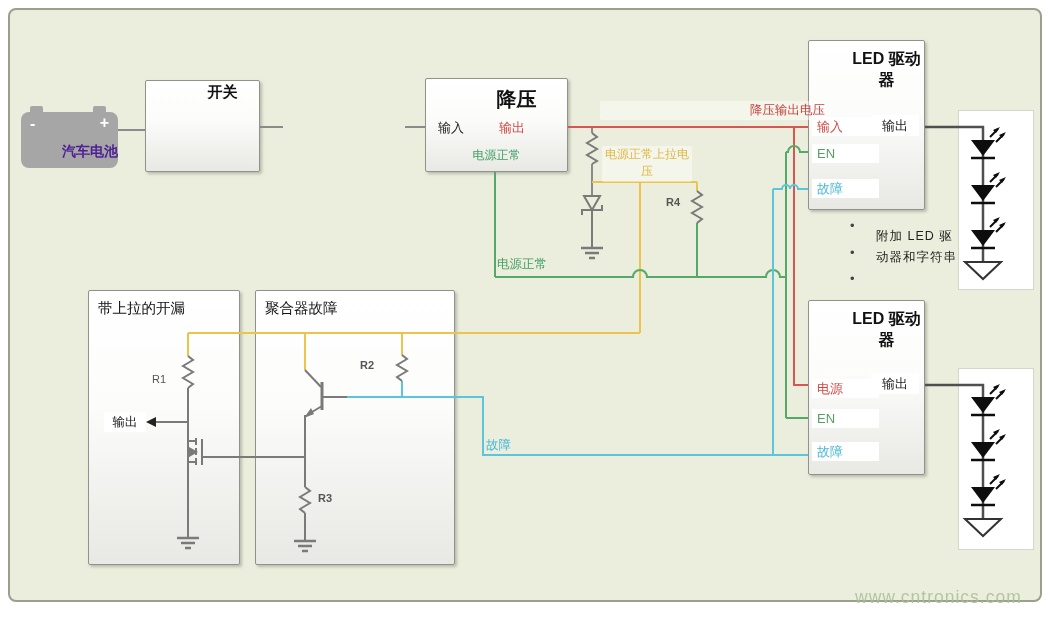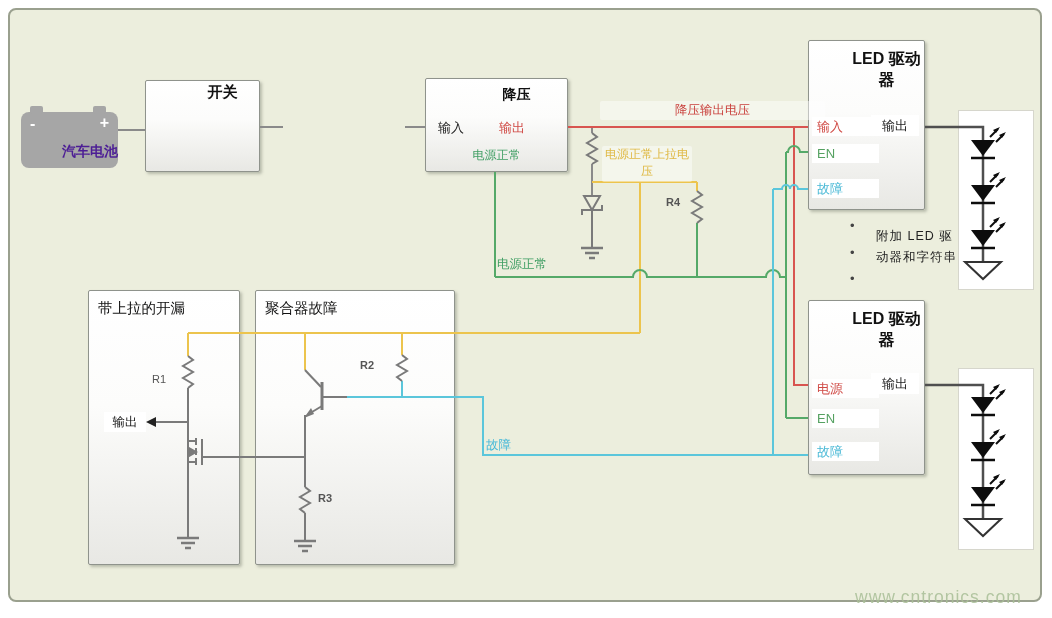--- a/index.html
+++ b/index.html
@@ -43,21 +43,21 @@
     <div style="position:absolute;left:0;bottom:7px;width:100%;text-align:right;font-weight:bold;
                 font-size:14px;color:#4c1d95;">汽车电池</div>
   </div>
 
   <div class="block" style="left:145px;top:80px;width:115px;height:92px;">
     <div class="bt" style="padding-top:2px;font-size:15px;">开关</div>
   </div>
 
 
   <div class="block" style="left:425px;top:78px;width:143px;height:94px;">
-    <div class="bt" style="padding-top:7px;font-size:14px;">降压</div>
+    <div class="bt" style="padding-top:7px;font-size:20px;">降压</div>
     <div style="position:absolute;left:12px;top:40px;font-size:13px;color:#222;">输入</div>
     <div style="position:absolute;left:73px;top:40px;font-size:13px;color:#d04a45;">输出</div>
     <div style="position:absolute;left:0;top:68px;width:100%;text-align:center;font-size:12px;color:#3f9e63;">电源正常</div>
   </div>
 
   <div class="block" style="left:808px;top:40px;width:117px;height:170px;">
     <div class="bt" style="padding-top:8px;font-size:16px;">LED 驱动器</div>
     <div class="pill" style="left:3px;top:76px;color:#d04a45;">输入</div>
     <div class="pill" style="left:3px;top:103px;color:#55a161;">EN</div>
     <div class="pill" style="left:3px;top:138px;color:#49b9d6;">故障</div>
@@ -211,21 +211,21 @@
     <g>
       <path d="M925,385 H983 V519" stroke="#4f4f4f" stroke-width="2.5" fill="none"></path>
       <use href="#ledsym" x="983" y="397"></use>
       <use href="#ledsym" x="983" y="442"></use>
       <use href="#ledsym" x="983" y="487"></use>
       <polygon points="965,519 1001,519 983,536" fill="#ffffff" stroke="#333" stroke-width="2"></polygon>
     </g>
   </svg>
 
   <div class="lbl band" style="left:600px;top:101px;width:225px;height:19px;line-height:19px;
-       text-align:center;font-size:12.5px;color:#c9403c;">降压输出电压</div>
+       text-align:right;font-size:12.5px;color:#c9403c;">降压输出电压</div>
   <div class="lbl band" style="left:602px;top:146px;width:90px;height:36px;text-align:center;
        font-size:12px;line-height:17px;color:#dfb945;white-space:normal;">电源正常上拉电压</div>
   <div class="lbl" style="left:497px;top:256px;font-size:12.5px;color:#3f9e63;">电源正常</div>
   <div class="lbl" style="left:486px;top:437px;font-size:12.5px;color:#45b8d8;">故障</div>
   <div class="lbl" style="left:666px;top:196px;font-size:11px;font-weight:bold;color:#555;">R4</div>
   <div class="lbl" style="left:152px;top:373px;font-size:11px;font-weight:normal;color:#555;">R1</div>
   <div class="lbl" style="left:360px;top:359px;font-size:11px;font-weight:bold;color:#555;">R2</div>
   <div class="lbl" style="left:318px;top:492px;font-size:11px;font-weight:bold;color:#555;">R3</div>
 
   <div class="lbl" style="left:104px;top:412px;width:42px;height:20px;line-height:20px;background:#fff;

